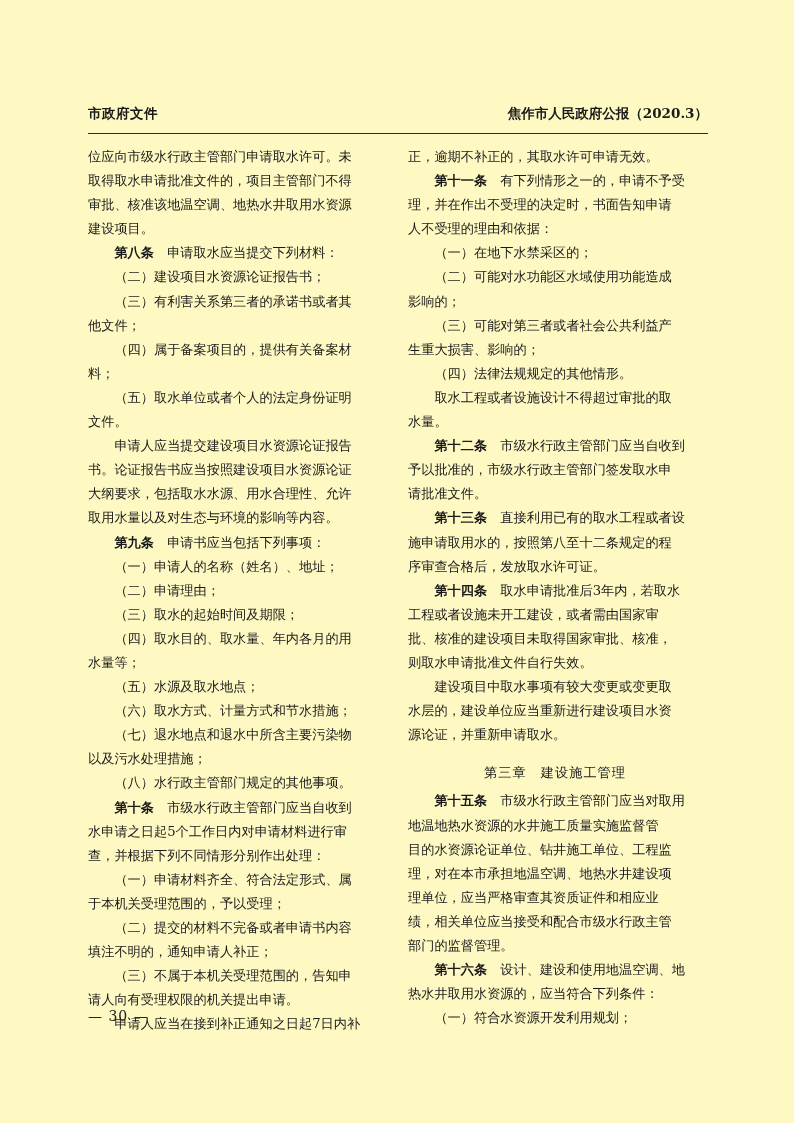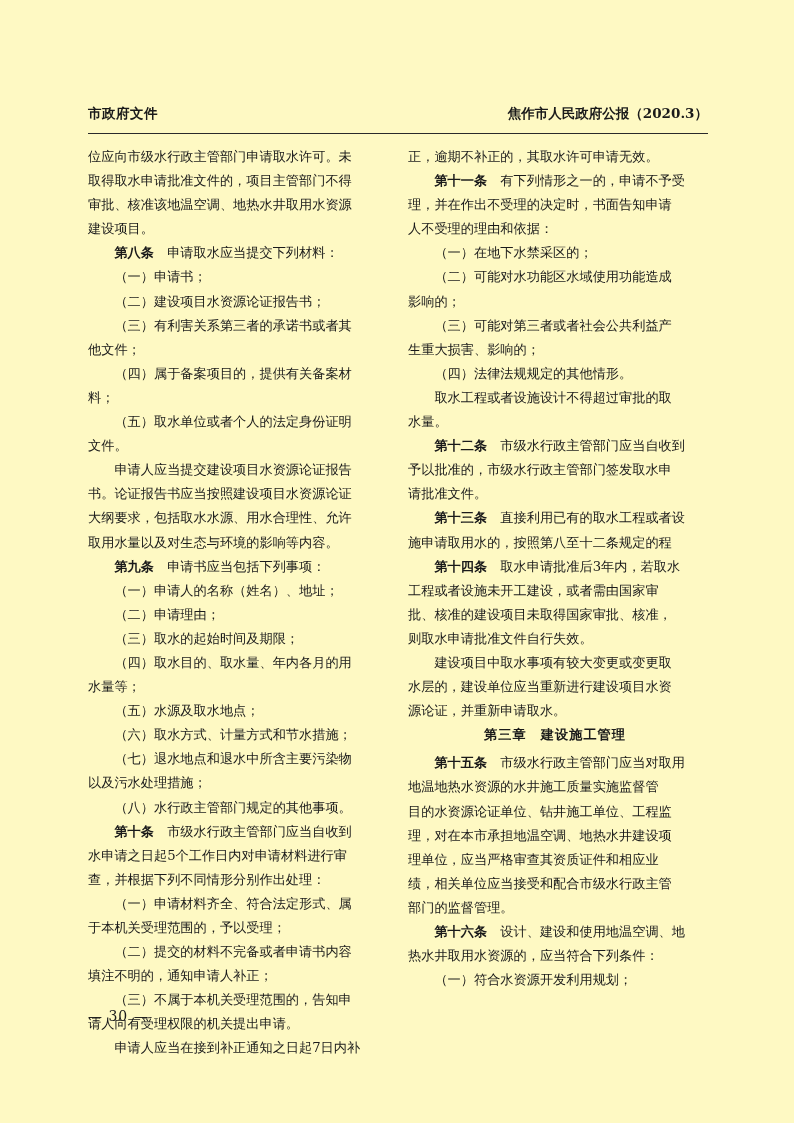--- a/index.html
+++ b/index.html
@@ -62,21 +62,22 @@
   }
   p {
     margin: 0;
     text-indent: 0;
     white-space: normal;
   }
   p.ind2 { text-indent: 26.4px; }
   .bold { font-weight: bold; }
   .chapter {
     text-align: center;
-    font-weight: bold;
+    font-weight: normal;
+    margin-top: 14px;
     margin-bottom: 4px;
     letter-spacing: 1px;
   }
   .pagenum {
     position: absolute;
     left: 88px;
     top: 1008px;
     width: 180px;
     font-size: 14px;
     letter-spacing: 1px;
@@ -94,21 +95,20 @@
   </div>
   <div class="header-rule"></div>
 
   <div class="columns">
     <div class="col" id="col-0">
         <p>位应向市级水行政主管部门申请取水许可。未</p>
         <p>取得取水申请批准文件的，项目主管部门不得</p>
         <p>审批、核准该地温空调、地热水井取用水资源</p>
         <p>建设项目。</p>
         <p class="ind2"><span class="bold">第八条</span><span>　申请取水应当提交下列材料：</span></p>
-        <p class="ind2">（一）申请书；</p>
         <p class="ind2">（二）建设项目水资源论证报告书；</p>
         <p class="ind2">（三）有利害关系第三者的承诺书或者其</p>
         <p>他文件；</p>
         <p class="ind2">（四）属于备案项目的，提供有关备案材</p>
         <p>料；</p>
         <p class="ind2">（五）取水单位或者个人的法定身份证明</p>
         <p>文件。</p>
         <p class="ind2">申请人应当提交建设项目水资源论证报告</p>
         <p>书。论证报告书应当按照建设项目水资源论证</p>
         <p>大纲要求，包括取水水源、用水合理性、允许</p>
@@ -146,20 +146,21 @@
         <p class="ind2">（三）可能对第三者或者社会公共利益产</p>
         <p>生重大损害、影响的；</p>
         <p class="ind2">（四）法律法规规定的其他情形。</p>
         <p class="ind2">取水工程或者设施设计不得超过审批的取</p>
         <p>水量。</p>
         <p class="ind2"><span class="bold">第十二条</span><span>　市级水行政主管部门应当自收到</span></p>
         <p>予以批准的，市级水行政主管部门签发取水申</p>
         <p>请批准文件。</p>
         <p class="ind2"><span class="bold">第十三条</span><span>　直接利用已有的取水工程或者设</span></p>
         <p>施申请取用水的，按照第八至十二条规定的程</p>
+        <p>序审查合格后，发放取水许可证。</p>
         <p class="ind2"><span class="bold">第十四条</span><span>　取水申请批准后3年内，若取水</span></p>
         <p>工程或者设施未开工建设，或者需由国家审</p>
         <p>批、核准的建设项目未取得国家审批、核准，</p>
         <p>则取水申请批准文件自行失效。</p>
         <p class="ind2">建设项目中取水事项有较大变更或变更取</p>
         <p>水层的，建设单位应当重新进行建设项目水资</p>
         <p>源论证，并重新申请取水。</p>
         <p class="chapter">第三章　建设施工管理</p>
         <p class="ind2"><span class="bold">第十五条</span><span>　市级水行政主管部门应当对取用</span></p>
         <p>地温地热水资源的水井施工质量实施监督管</p>

